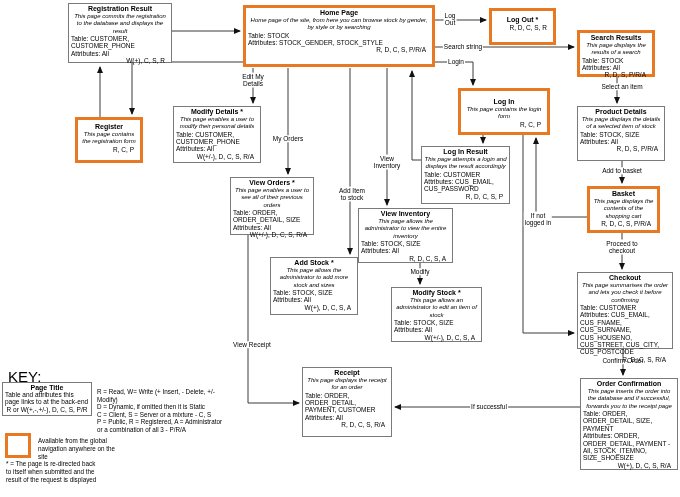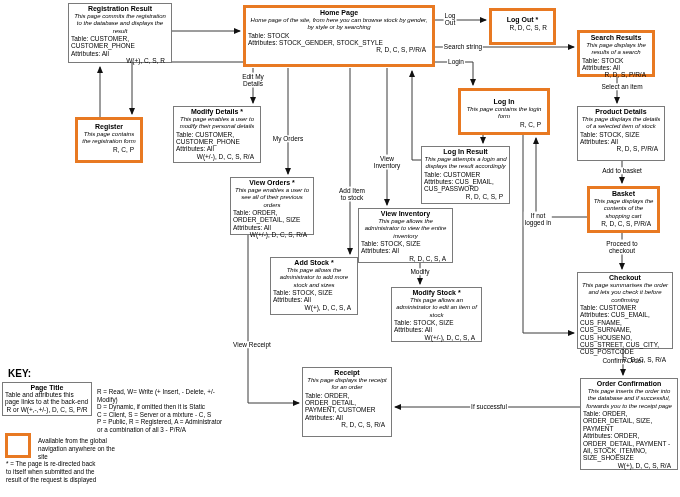--- a/index.html
+++ b/index.html
@@ -11,21 +11,21 @@
     box-sizing:border-box;padding:1px 2px;}
   .node.hl{border:3px solid #E87922;}
   .nt{font-size:7px;font-weight:bold;text-align:center;line-height:1.2;}
   .nd{font-size:6px;font-style:italic;text-align:center;line-height:1.18;}
   .nl{font-size:6.5px;text-align:left;line-height:1.15;}
   .na{font-size:6.5px;text-align:right;padding-right:4px;line-height:1.3;}
   .elabel{position:absolute;z-index:2;transform:translate(-50%,-50%);
     font-size:6.5px;line-height:1.15;text-align:center;background:#fff;
     padding:0 1px;white-space:pre-line;}
   
-  .keyhead{position:absolute;left:8px;top:368px;font-size:10px;font-weight:bold;z-index:3;}
+  .keyhead{position:absolute;left:8px;top:368px;font-size:15px;font-weight:normal;z-index:3;}
   .keybox{position:absolute;left:2px;top:382px;width:90px;box-sizing:border-box;
     border:1px solid #7a7a7a;background:#fff;padding:1px 2px;z-index:3;}
   .keybox .kt{font-size:7px;font-weight:bold;text-align:center;}
   .keybox .kl{font-size:6.5px;line-height:1.15;}
   .keybox .kc{font-size:6.5px;text-align:center;line-height:1.2;}
   .legend{position:absolute;left:97px;top:388px;width:130px;z-index:3;}
   .legend div{font-size:6.3px;line-height:1.2;}
   .swatch{position:absolute;left:5px;top:433px;width:26px;height:25px;
     border:3px solid #E87922;background:#fff;box-sizing:border-box;z-index:3;}
   .gnote{position:absolute;left:38px;top:437px;width:78px;font-size:6.3px;line-height:1.25;z-index:3;}

